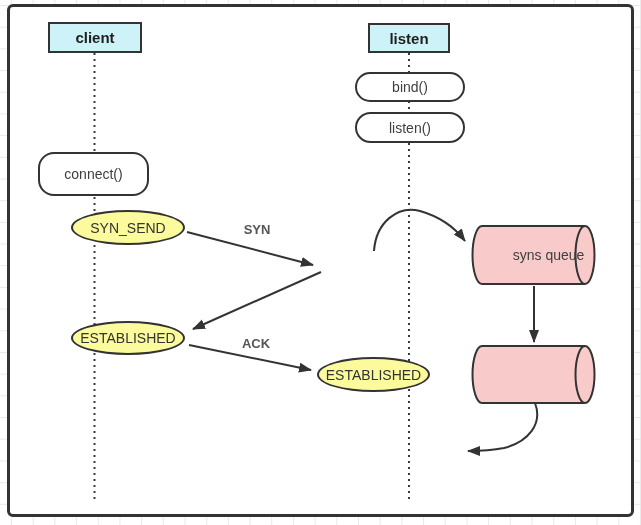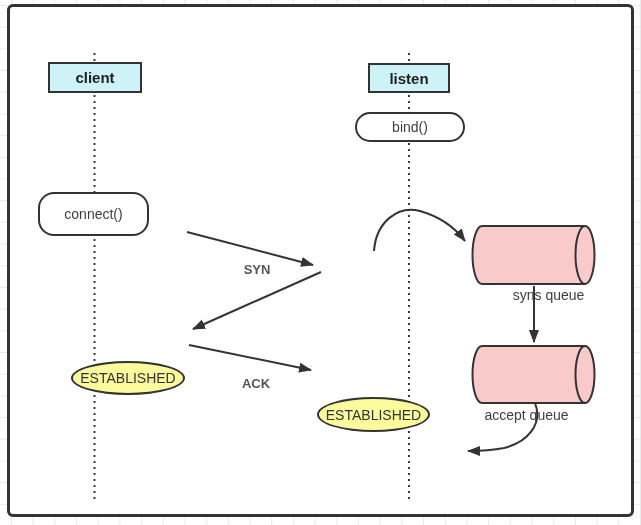--- a/index.html
+++ b/index.html
@@ -7,21 +7,21 @@
        font-family:"Liberation Sans","DejaVu Sans",sans-serif;}
   .canvas{position:relative;width:641px;height:525px;background-color:#ffffff;
     background-image:
       linear-gradient(to right,#e9e9e9 1px,transparent 1px),
       linear-gradient(to bottom,#e9e9e9 1px,transparent 1px);
     background-size:21.7px 21.7px;background-position:11px 5px;}
   .frame{position:absolute;left:7px;top:4px;width:621px;height:507px;
     border:3px solid #333;border-radius:6px;background:#fff;box-sizing:content-box;}
   .layer{position:absolute;left:0;top:0;width:641px;height:525px;}
   .node{position:absolute;box-sizing:border-box;display:flex;align-items:center;
-    justify-content:center;white-space:nowrap;margin-top:40px;}
+    justify-content:center;white-space:nowrap;}
   .hdr{background:#cdf3f8;border:2px solid #333;font-weight:bold;
     font-size:15px;color:#1f1f1f;}
   .stadium{background:#fff;border:2px solid #333;border-radius:16px;
     font-size:14px;color:#3e3e3e;}
   .state{background:#fbfa9c;border:2px solid #333;border-radius:50%;
     font-size:14px;color:#333;}
   .qlabel{font-size:14px;color:#404040;}
   .elabel{font-size:13px;color:#555;justify-content:center;font-weight:bold;}
   svg{display:block;}
 </style>
@@ -67,27 +67,32 @@
   <div class="node hdr" style="left:368px;top:23px;width:82px;height:30px;">
     <span>listen</span>
   </div>
 
   <div class="node stadium" style="left:38px;top:152px;width:111px;height:44px;">
     <span>connect()</span>
   </div>
   <div class="node stadium" style="left:355px;top:72px;width:110px;height:30px;">
     <span>bind()</span>
   </div>
+  <div class="node stadium" style="left:355px;top:112px;width:110px;height:31px;">
+    <span>listen()</span>
+  </div>
 
+  <div class="node state" style="left:71px;top:210px;width:114px;height:35px;">
+    <span>SYN_SEND</span>
+  </div>
   <div class="node state" style="left:71px;top:321px;width:114px;height:34px;">
     <span>ESTABLISHED</span>
   </div>
   <div class="node state" style="left:317px;top:357px;width:113px;height:35px;">
     <span>ESTABLISHED</span>
   </div>
 
   <div class="node qlabel" style="left:473px;top:227px;width:107px;height:56px;padding-left:44px;">syns queue</div>
-  <div class="node qlabel" style="left:473px;top:347px;width:107px;height:55px;">accept queue</div>
 
   <div class="node elabel" style="left:217px;top:222px;width:80px;height:15px;">SYN</div>
   <div class="node elabel" style="left:216px;top:336px;width:80px;height:15px;">ACK</div>
 
 </div>
 
 </body></html>

